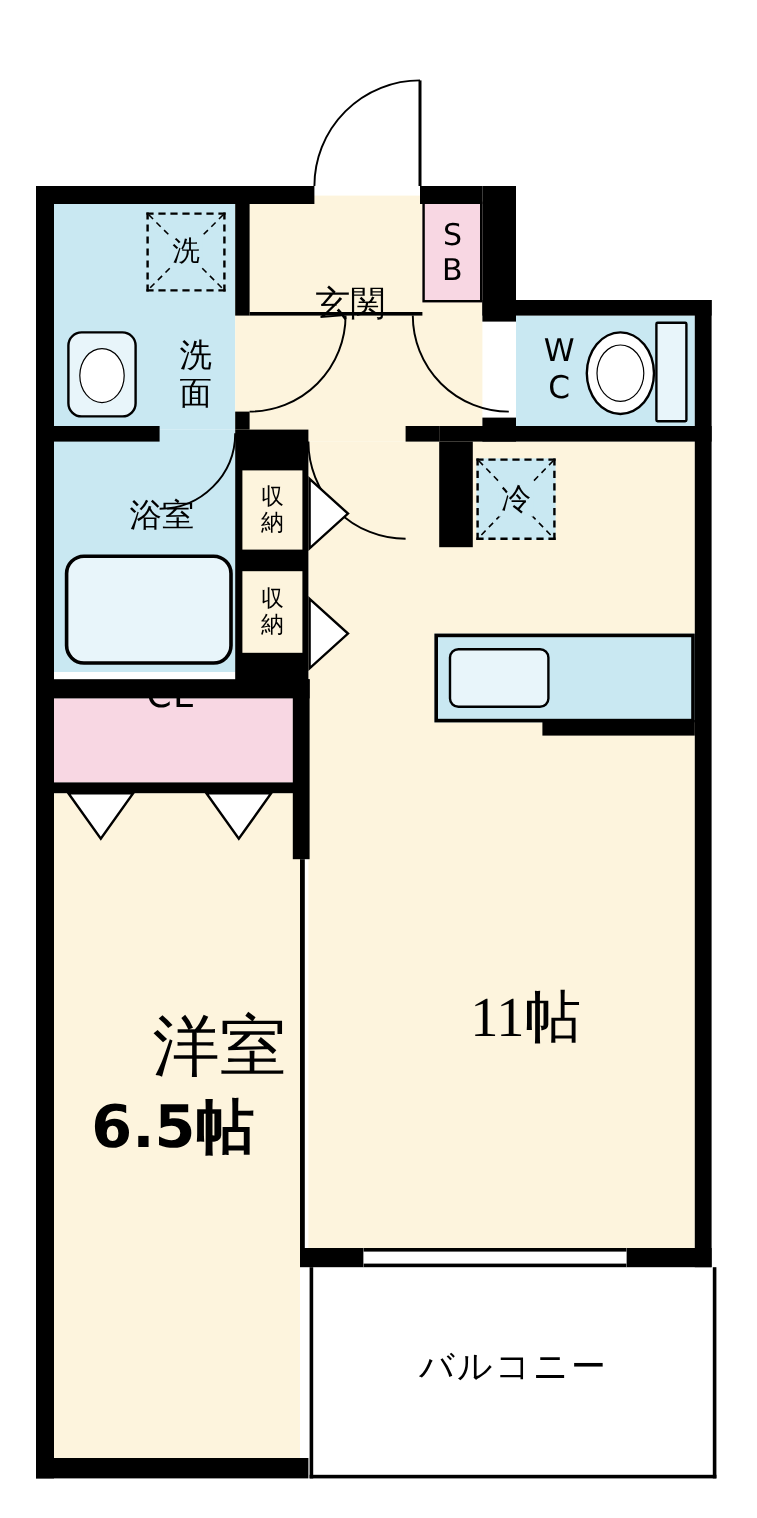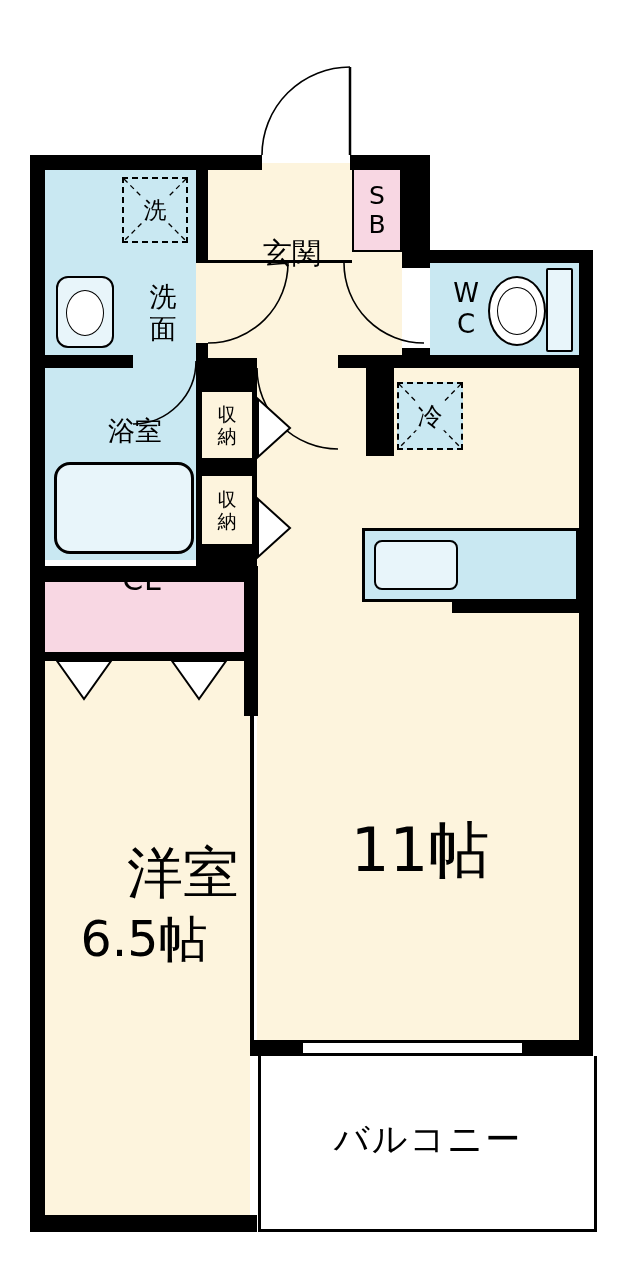--- a/index.html
+++ b/index.html
@@ -112,18 +112,18 @@
     <span>洗</span>
     <span>面</span>
   </div>
   <div class="stack" style="left:444px;top:264px;width:44px;height:90px;font-size:26px;">
     <span>W</span>
     <span>C</span>
   </div>
   <div class="label" style="left:135px;top:430px;font-size:27px;">浴室</div>
   <div class="label" style="left:430px;top:416px;font-size:25px;"><span class="chip">冷</span></div>
   <div class="label" style="left:142px;top:580px;font-size:30px;letter-spacing:1px;">CL</div>
-  <div class="label" style="left:420px;top:849px;font-size:61px;font-weight:500;">11帖</div>
+  <div class="label" style="left:438px;top:849px;font-size:47px;font-weight:500;font-family:Liberation Serif, serif;">11帖</div>
   <div class="label" style="left:144px;top:873px;font-size:56px;font-weight:500;margin-left:39px;">洋室</div>
-  <div class="label" style="left:144px;top:939px;font-size:49px;font-weight:400;">6.5帖</div>
-  <div class="label" style="left:428px;top:1139px;font-size:35px;letter-spacing:2px;">バルコニー</div>
+  <div class="label" style="left:144px;top:939px;font-size:49px;font-weight:700;">6.5帖</div>
+  <div class="label" style="left:428px;top:1139px;font-size:29px;letter-spacing:2px;">バルコニー</div>
 
 </div>
 
 </body></html>

